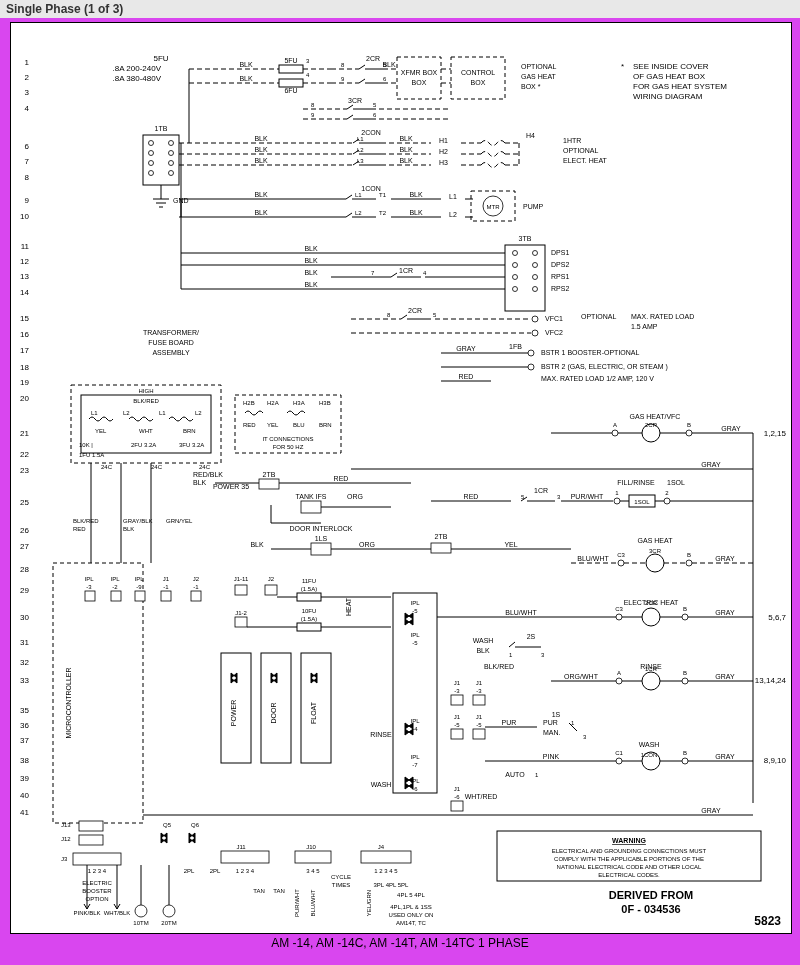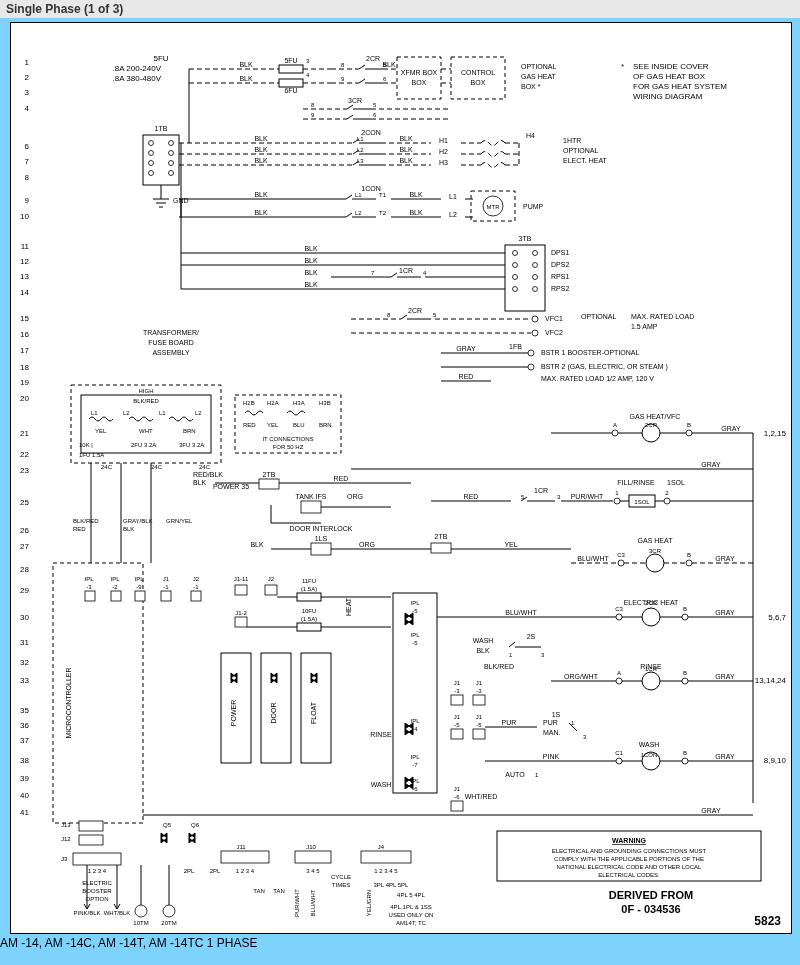--- a/index.html
+++ b/index.html
@@ -5,21 +5,21 @@
   html, body {
     margin: 0;
     padding: 0;
     background: #fff;
     font-family: Arial, Helvetica, sans-serif;
   }
   .page {
     width: 800px;
     height: 965px;
     position: relative;
-    background: #7dd3fc;
+    background: #d946ef;
   }
   .title-bar {
     position: absolute;
     left: 0; top: 0;
     width: 800px;
     height: 18px;
     background: #e8e8e8;
     font-weight: bold;
     font-size: 12px;
     line-height: 18px;
@@ -41,21 +41,21 @@
     left: 0;
     top: 0;
     width: 780px;
     height: 910px;
   }
   .footer-caption {
     position: absolute;
     left: 0;
     top: 936px;
     width: 800px;
-    text-align: left;
+    text-align: center;
     font-size: 12px;
     color: #000;
   }
   .lbl {
     font-size: 8px;
     fill: #000;
     font-family: Arial, Helvetica, sans-serif;
     pointer-events: none;
   }
   .lbl-sm { font-size: 7px; }

